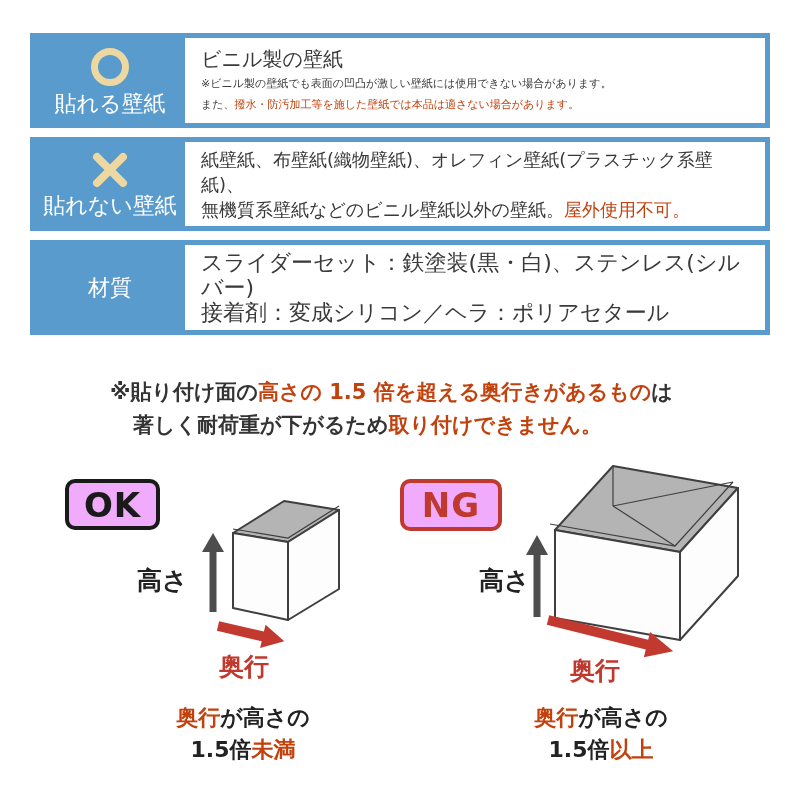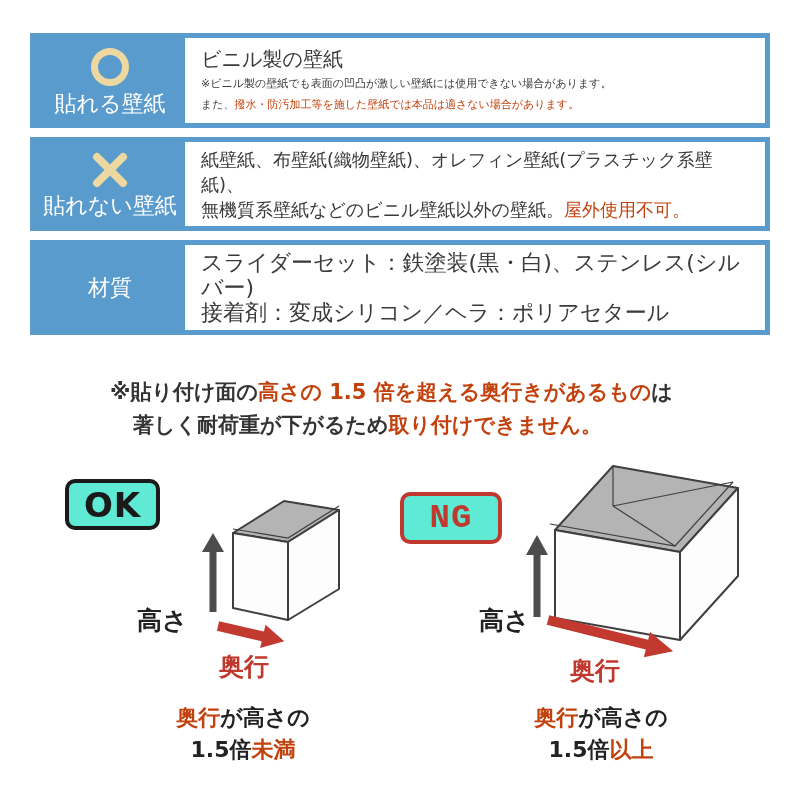--- a/index.html
+++ b/index.html
@@ -23,30 +23,30 @@
   .mat-line { font-size:22px; line-height:25px; }
   .red { color:#c2410c; }
 
   
   .warning { position:absolute; left:110px; top:376px; width:580px;
              font-size:21px; font-weight:bold; line-height:33px; color:#333333;
              padding-left:23px; text-indent:-23px; }
 
   
   .badge { position:absolute; display:flex; align-items:center; justify-content:center;
-           border-radius:10px; font-weight:bold; letter-spacing:1px; background:#5eead4; }
+           border-radius:10px; font-weight:bold; letter-spacing:1px; background:#f0abfc; }
   .badge.ok { left:65px; top:479px; width:95px; height:51px; border:4px solid #1a1a1a; color:#1a1a1a; font-size:34px; }
-  .badge.ng { left:400px; top:492px; width:102px; height:52px; border:4px solid #c0392f; color:#c0392f; font-size:34px;font-family:Liberation Mono, monospace; }
+  .badge.ng { left:400px; top:479px; width:102px; height:52px; border:4px solid #c0392f; color:#c0392f; font-size:34px; }
 
   .diagram-svg { position:absolute; }
   .svg-ok { left:128px; top:492px; }
   .svg-ng { left:440px; top:460px; }
 
   .axis-label { position:absolute; font-size:25px; font-weight:bold; white-space:nowrap; }
-  .axis-label.dark { color:#222222;margin-top:40px; }
+  .axis-label.dark { color:#222222; }
   .axis-label.redlbl { color:#c0392f; }
   .lbl-ok-height { left:137px; top:564px; }
   .lbl-ok-depth  { left:219px; top:650px; }
   .lbl-ng-height { left:479px; top:564px; }
   .lbl-ng-depth  { left:570px; top:654px; }
 
   .caption { position:absolute; width:210px; text-align:center;
              font-size:22px; font-weight:bold; line-height:32px; color:#222222; }
   .caption.ok { left:138px; top:702px; }
   .caption.ng { left:496px; top:702px; }

